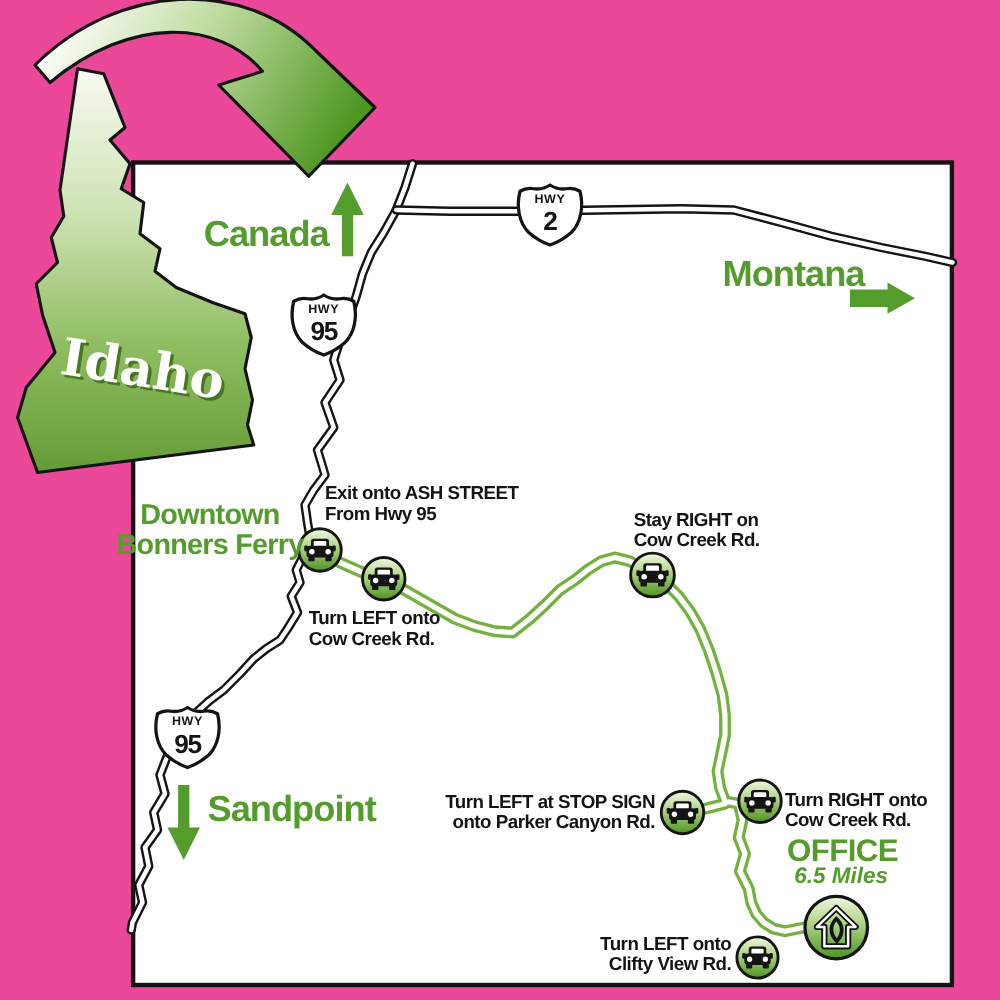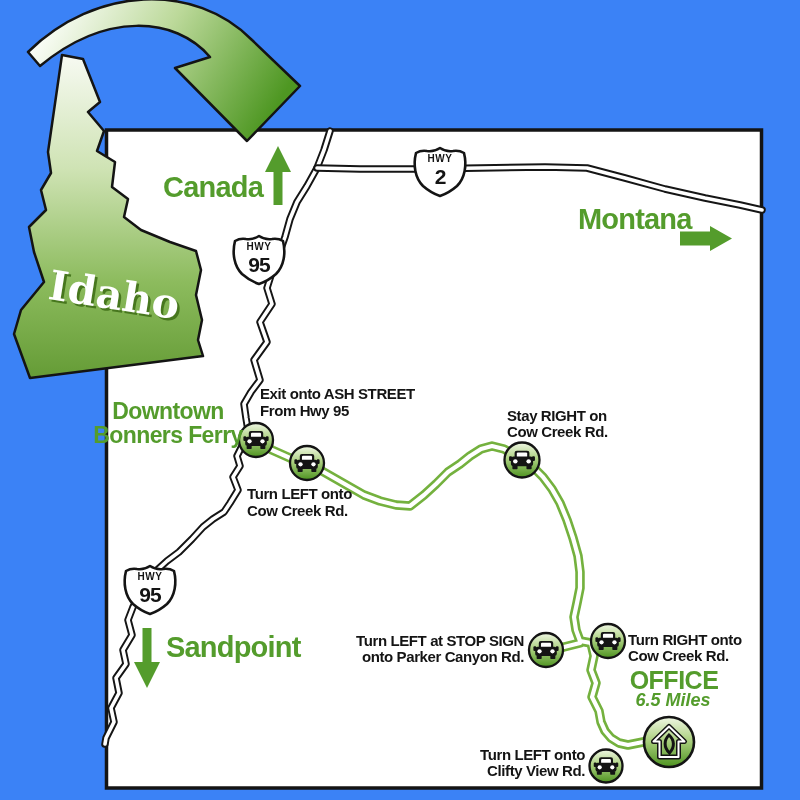--- a/index.html
+++ b/index.html
@@ -1,16 +1,16 @@
 <!DOCTYPE html>
 <html style="--green: #549c2c; --route-green: #74b13e; --road: #151515; --ink: #141414; --state-green: #649b35;"><head>
 <meta charset="utf-8">
 <style>
   html,body{margin:0;padding:0;background:#ffffff;}
-  .stage{width:800px;height:800px;position:relative;background:#3b82f6;}
+  .stage{width:800px;height:800px;position:relative;background:#ec4899;}
   svg{display:block;}
   text{font-family:"Liberation Sans",sans-serif;}
 
   .casing-road{fill:none;stroke:var(--road,#151515);stroke-width:7.5;stroke-linejoin:round;stroke-linecap:round;}
   .fill-road{fill:none;stroke:#ffffff;stroke-width:3.6;stroke-linejoin:round;stroke-linecap:round;}
   .casing-route{fill:none;stroke:var(--route-green,#74b13e);stroke-width:9.5;stroke-linejoin:round;stroke-linecap:round;}
   .fill-route{fill:none;stroke:#ffffff;stroke-width:4.2;stroke-linejoin:round;stroke-linecap:round;}
 
   .map-frame{fill:#ffffff;stroke:var(--ink,#141414);stroke-width:3.5;}
   .shield{fill:#ffffff;stroke:var(--ink,#141414);stroke-width:2.6;stroke-linejoin:round;}

